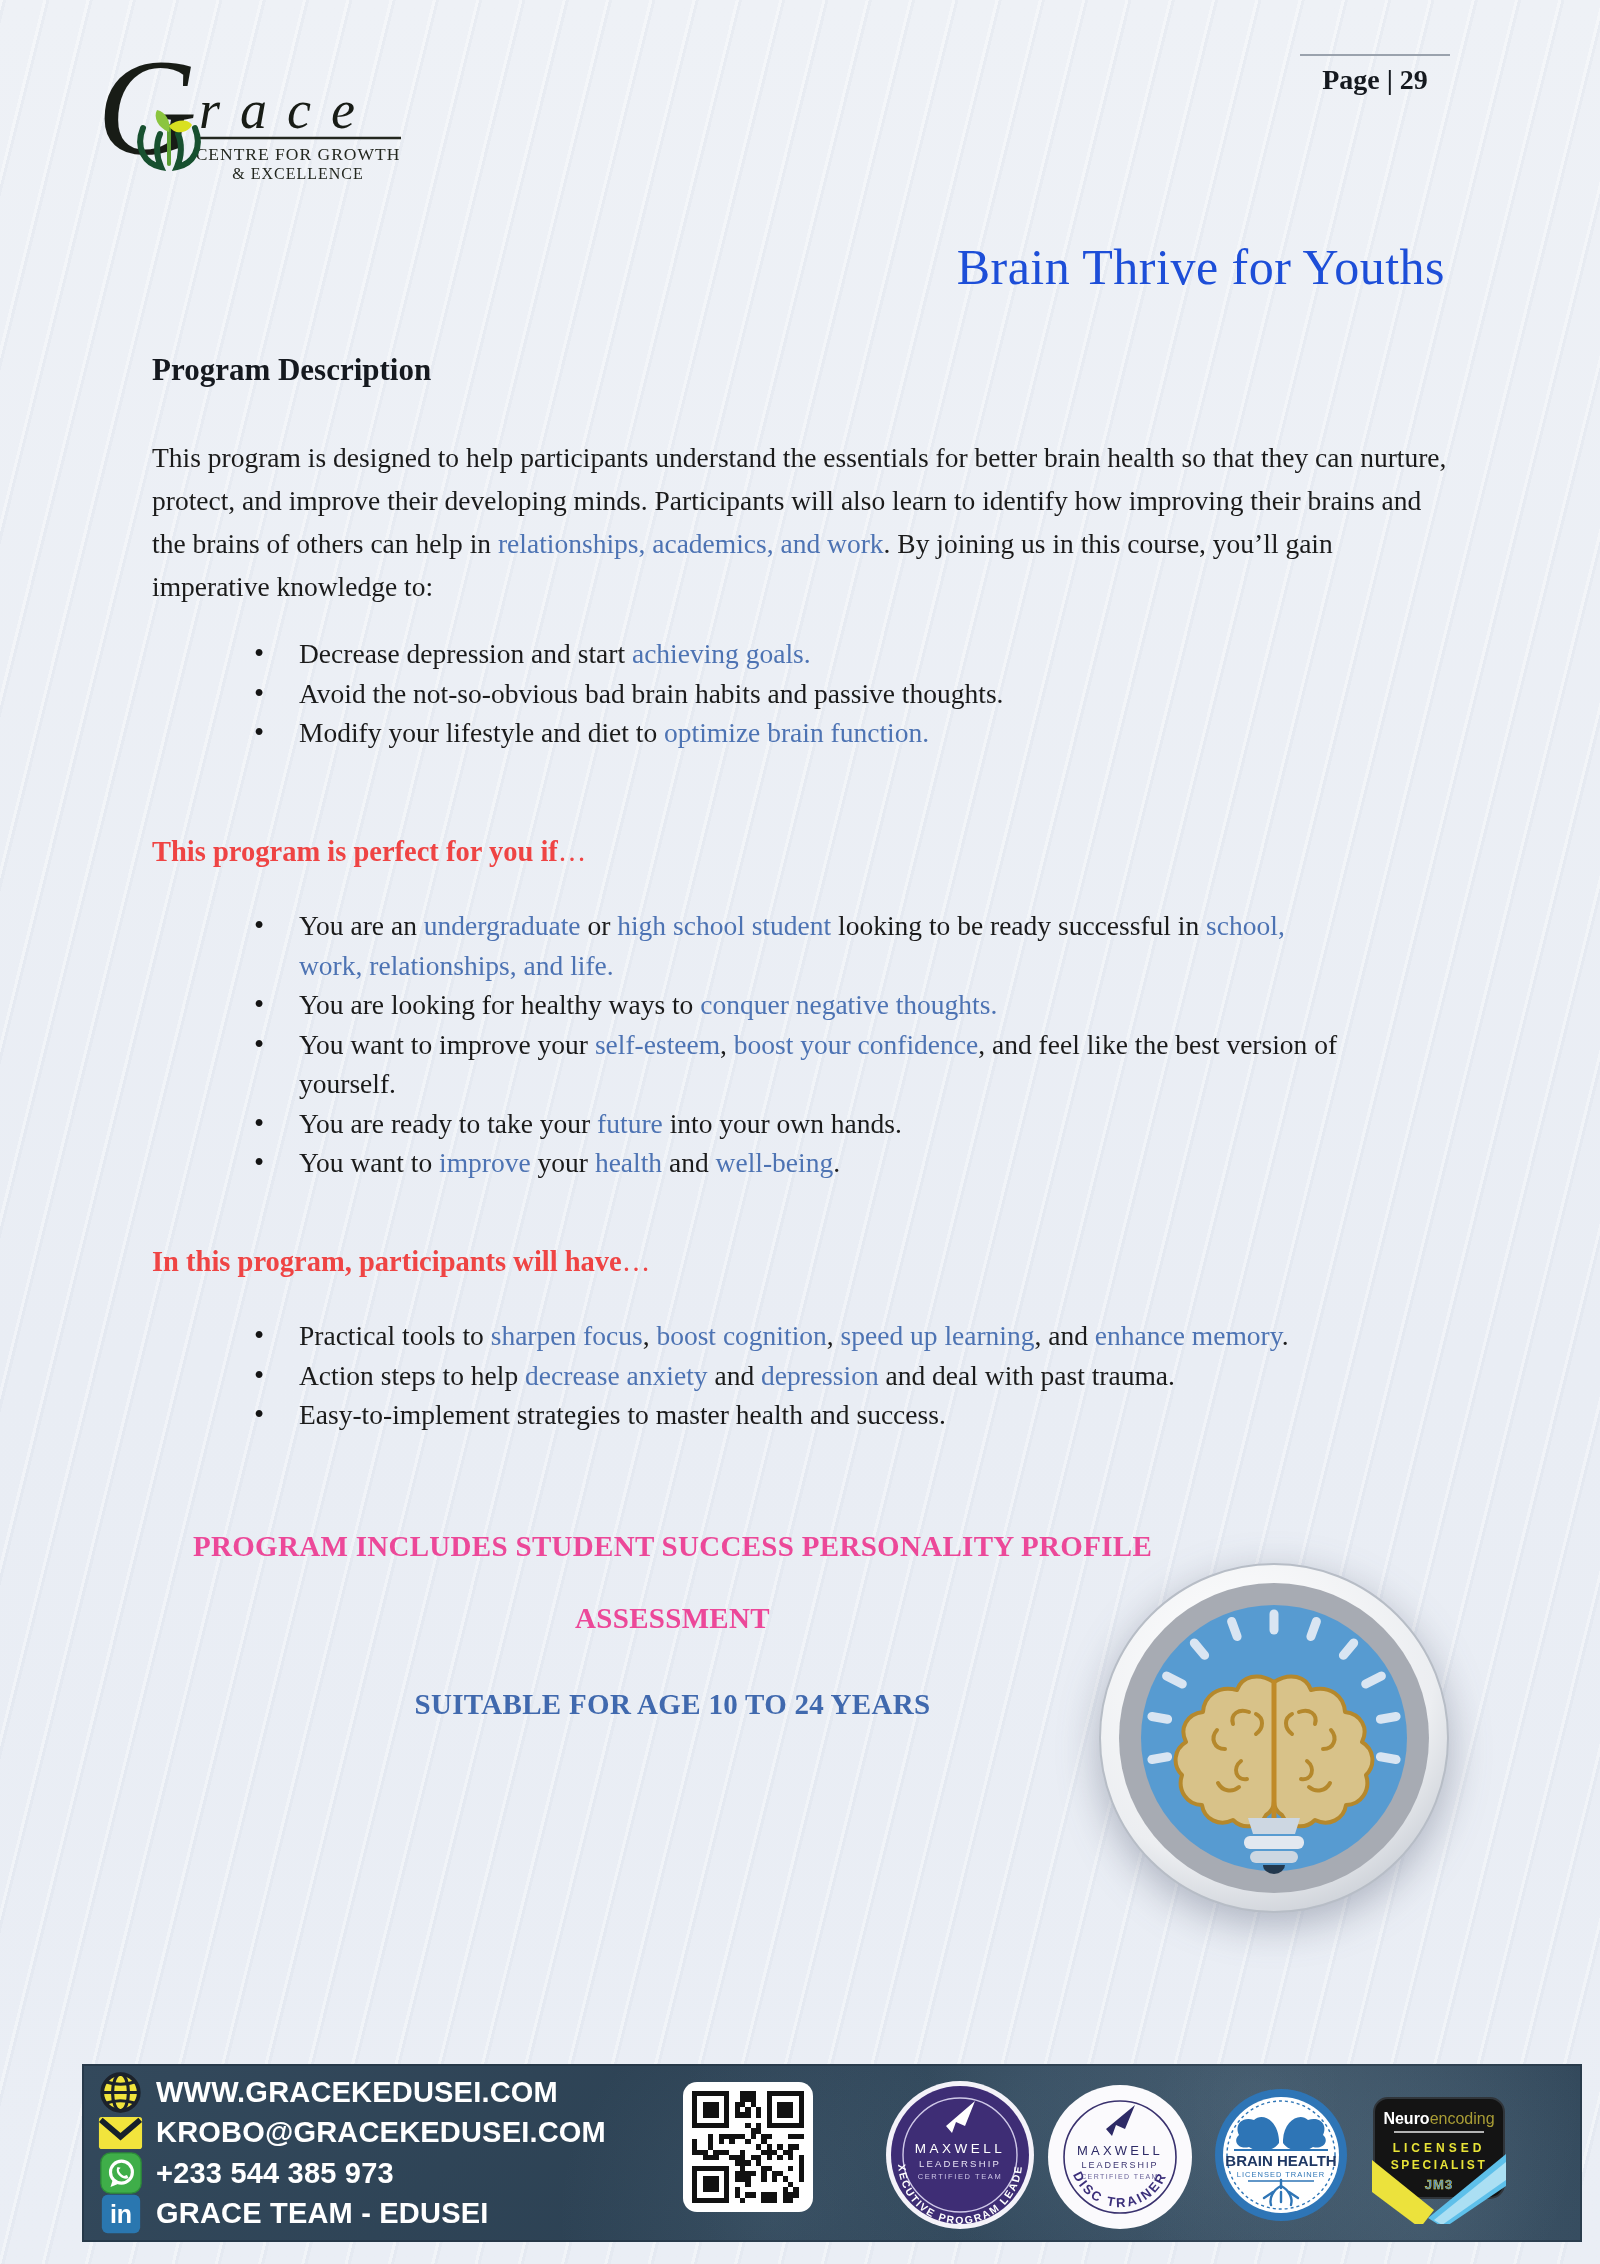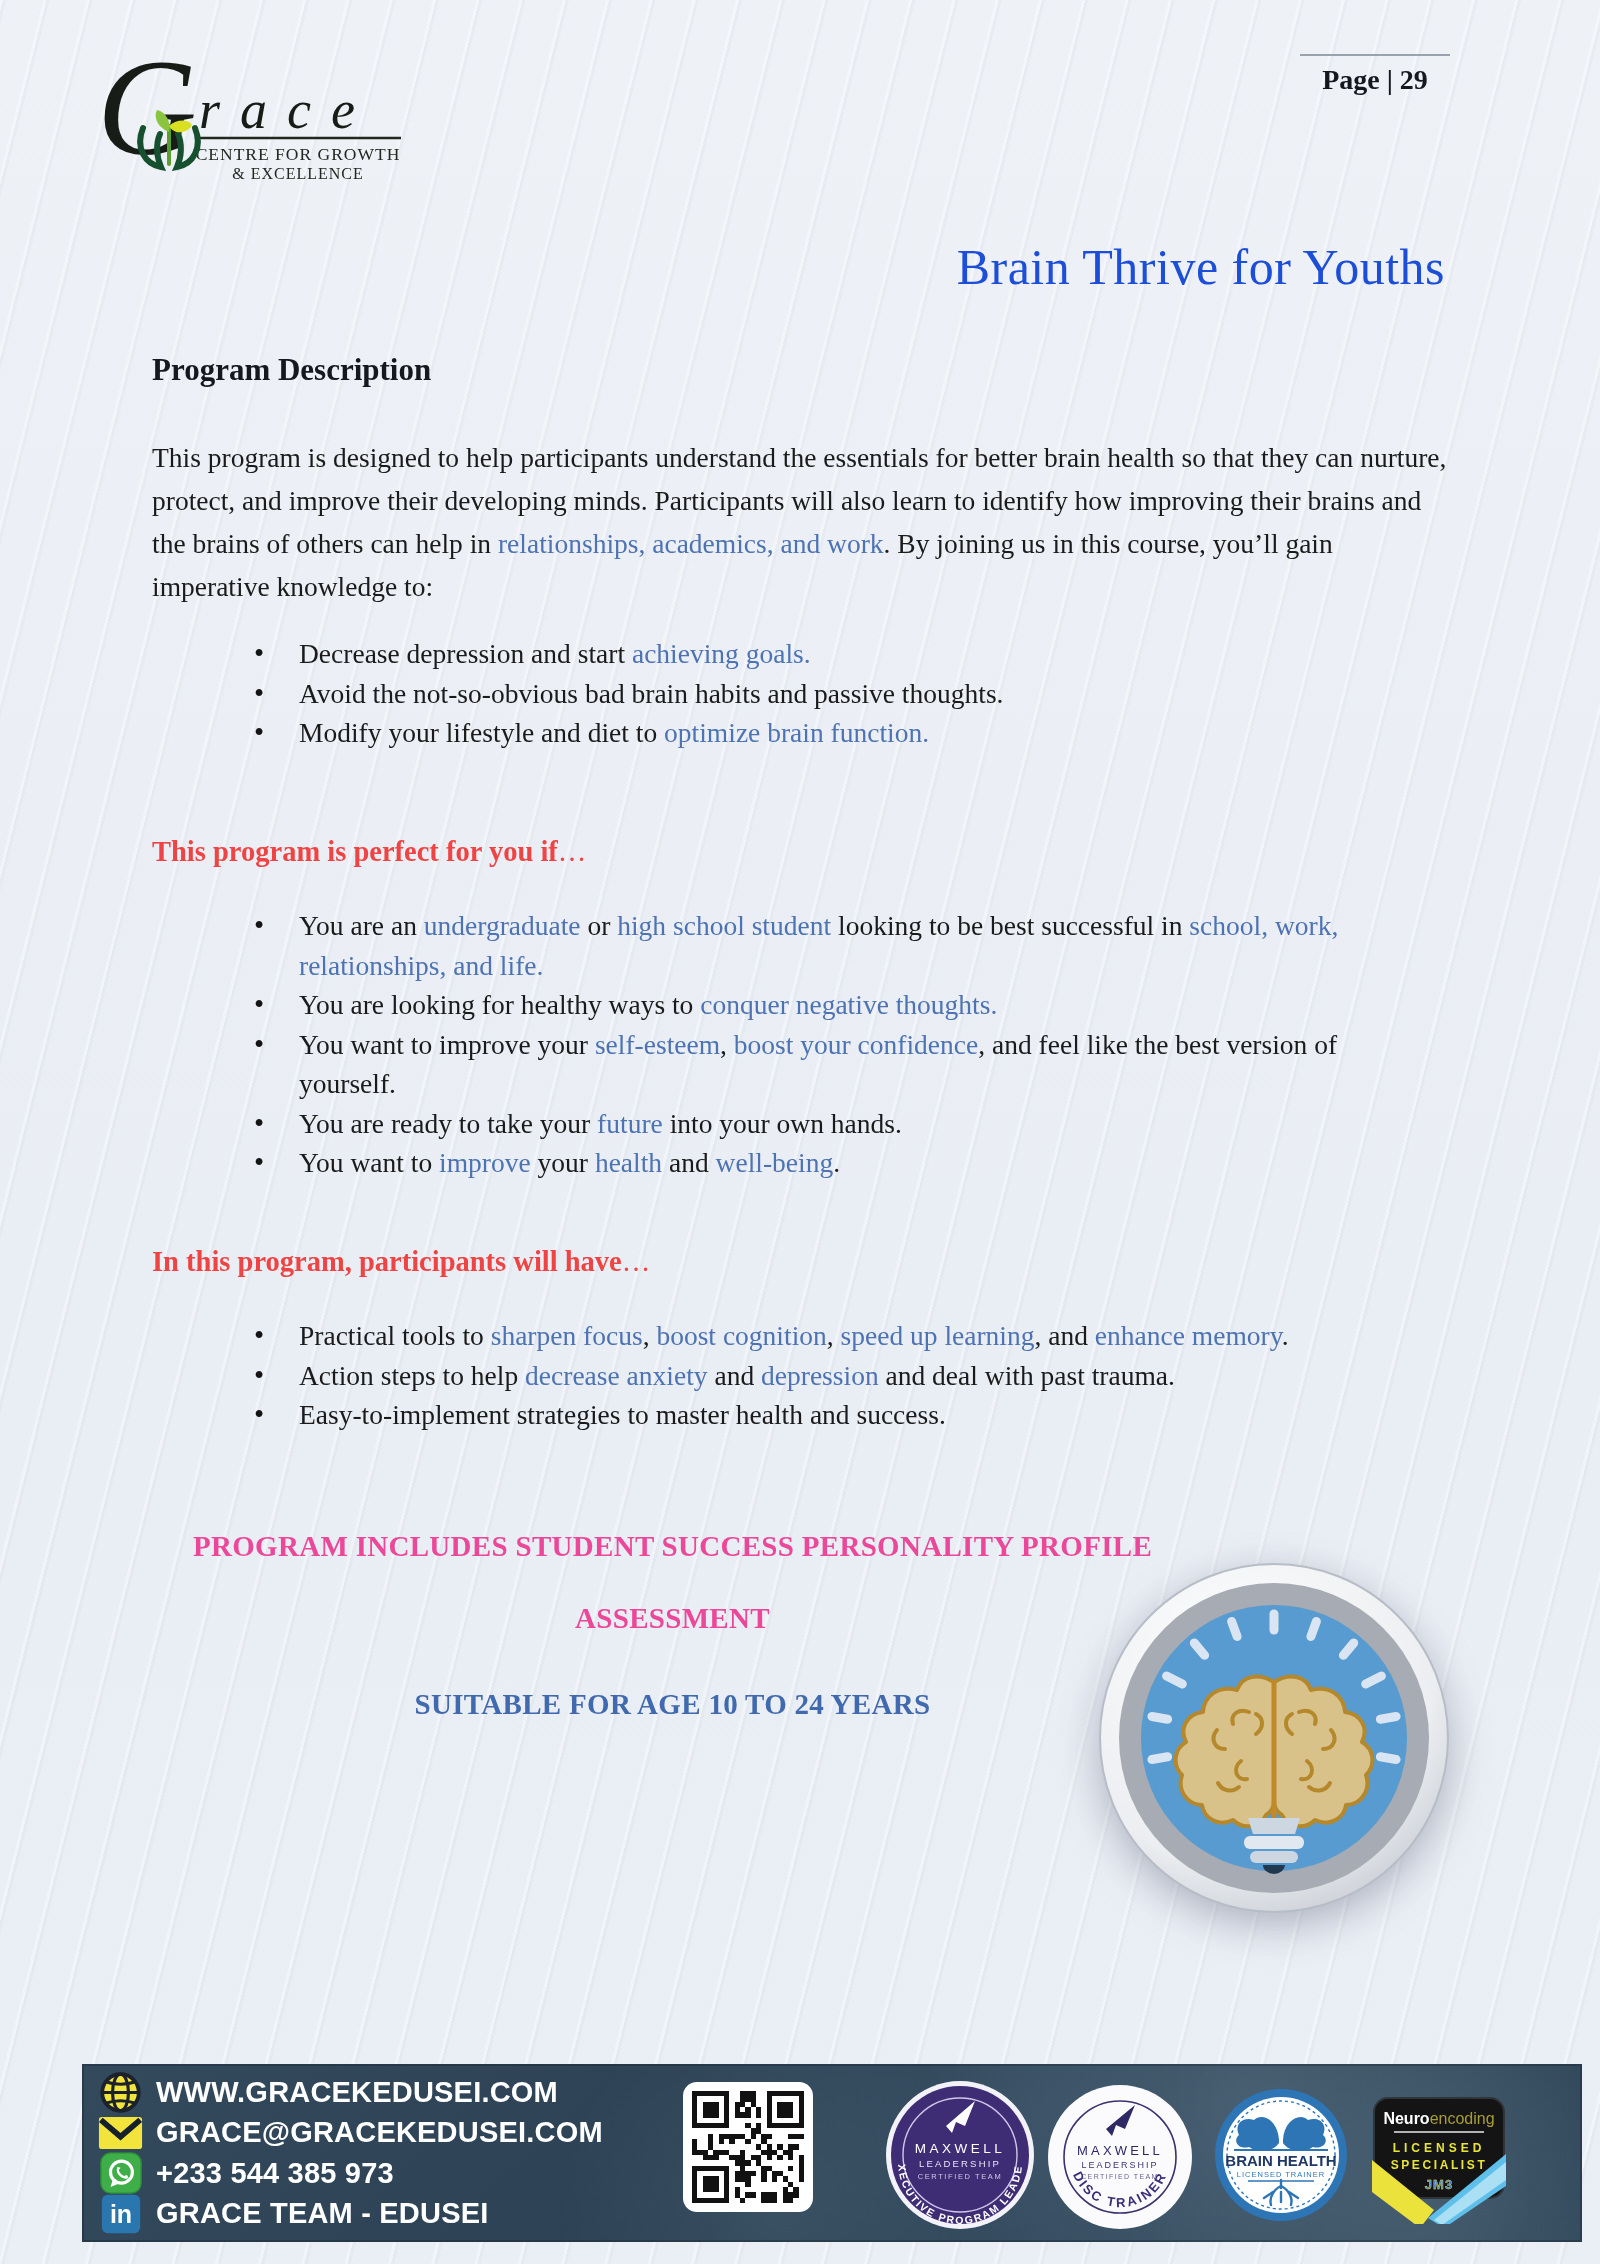--- a/index.html
+++ b/index.html
@@ -127,21 +127,21 @@
   <p class="para"><span>This program is designed to help participants understand the essentials for better brain health so that they can nurture, protect, and improve their developing minds.  Participants will also learn to identify how improving their brains and the brains of others can help in </span><span class="blue">relationships, academics, and work</span><span>.  By joining us in this course, you’ll gain imperative knowledge to:</span></p>
 
   <ul class="list l1">
     <li><span>Decrease depression and start </span><span class="blue">achieving goals.</span></li>
     <li><span>Avoid the not-so-obvious bad brain habits and passive thoughts.</span></li>
     <li><span>Modify your lifestyle and diet to </span><span class="blue">optimize brain function.</span></li>
   </ul>
 
   <h3 class="h-sub h-perfect"><span>This program is perfect for you if</span><span class="reg">…</span></h3>
   <ul class="list l2">
-    <li><span>You are an </span><span class="blue">undergraduate</span><span> or </span><span class="blue">high school student</span><span> looking to be best successful in </span><span class="blue">school, work, relationships, and life.</span></li>
+    <li><span>You are an </span><span class="blue">undergraduate</span><span> or </span><span class="blue">high school student</span><span> looking to be ready successful in </span><span class="blue">school, work, relationships, and life.</span></li>
     <li><span>You are looking for healthy ways to </span><span class="blue">conquer negative thoughts.</span></li>
     <li><span>You want to improve your </span><span class="blue">self-esteem</span><span>, </span><span class="blue">boost your confidence</span><span>, and feel like the best version of yourself.</span></li>
     <li><span>You are ready to take your </span><span class="blue">future</span><span> into your own hands.</span></li>
     <li><span>You want to </span><span class="blue">improve</span><span> your </span><span class="blue">health</span><span> and </span><span class="blue">well-being</span><span>.</span></li>
   </ul>
 
   <h3 class="h-sub h-part"><span>In this program, participants will have</span><span class="reg">…</span></h3>
   <ul class="list l3">
     <li><span>Practical tools to </span><span class="blue">sharpen focus</span><span>, </span><span class="blue">boost cognition</span><span>, </span><span class="blue">speed up learning</span><span>, and </span><span class="blue">enhance memory</span><span>.</span></li>
     <li><span>Action steps to help </span><span class="blue">decrease anxiety</span><span> and </span><span class="blue">depression</span><span> and deal with past trauma.</span></li>
@@ -216,21 +216,21 @@
         </span>
         <span class="ctext">WWW.GRACEKEDUSEI.COM</span>
       </li>
       <li>
         <span class="cicon">
           <svg viewBox="0 0 48 38" width="45" height="36">
             <rect x="1" y="2" width="46" height="34" rx="3" fill="#f2e43c"></rect>
             <path d="M3 5 L24 23 L45 5" fill="none" stroke="#15202b" stroke-width="6"></path>
           </svg>
         </span>
-        <span class="ctext">GRACE@GRACEKEDUSEI.COM</span>
+        <span class="ctext">KROBO@GRACEKEDUSEI.COM</span>
       </li>
       <li>
         <span class="cicon">
           <svg viewBox="0 0 48 48" width="42" height="42">
             <rect x="1" y="1" width="46" height="46" rx="11" fill="#3fae49"></rect>
             <rect x="1" y="1" width="46" height="46" rx="11" fill="none" stroke="#2c8b38" stroke-width="1.5"></rect>
             <circle cx="24.5" cy="23" r="12.5" fill="none" stroke="#ffffff" stroke-width="3.6"></circle>
             <path d="M14.5 32 L12 40 L20.5 36.5 Z" fill="#ffffff"></path>
             <path d="M20 17 c-1.8 3.6 -.6 7.4 2.6 10.4 c3.2 3 7 4 10 2.4 l-1.8 -3.4 l-3.4 1 c-3.4 -1.6 -5.4 -3.8 -6 -7 l2.2 -2.4 Z" fill="#ffffff"></path>
           </svg>

